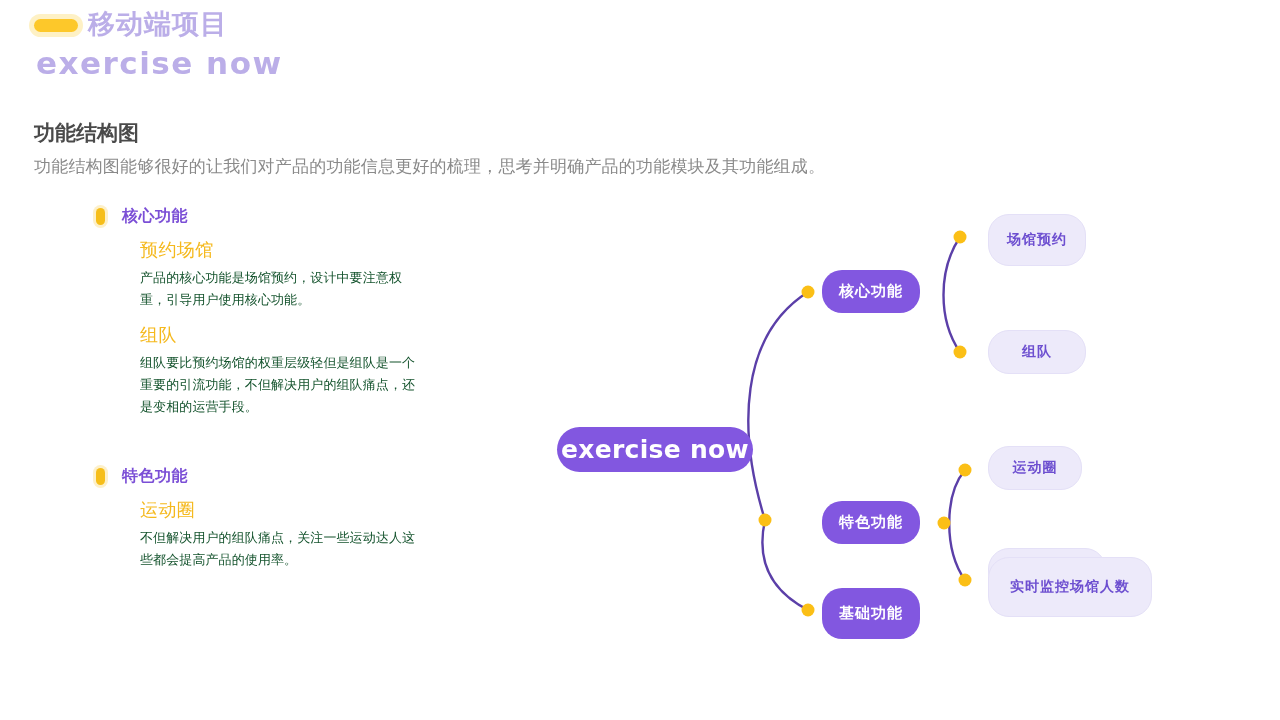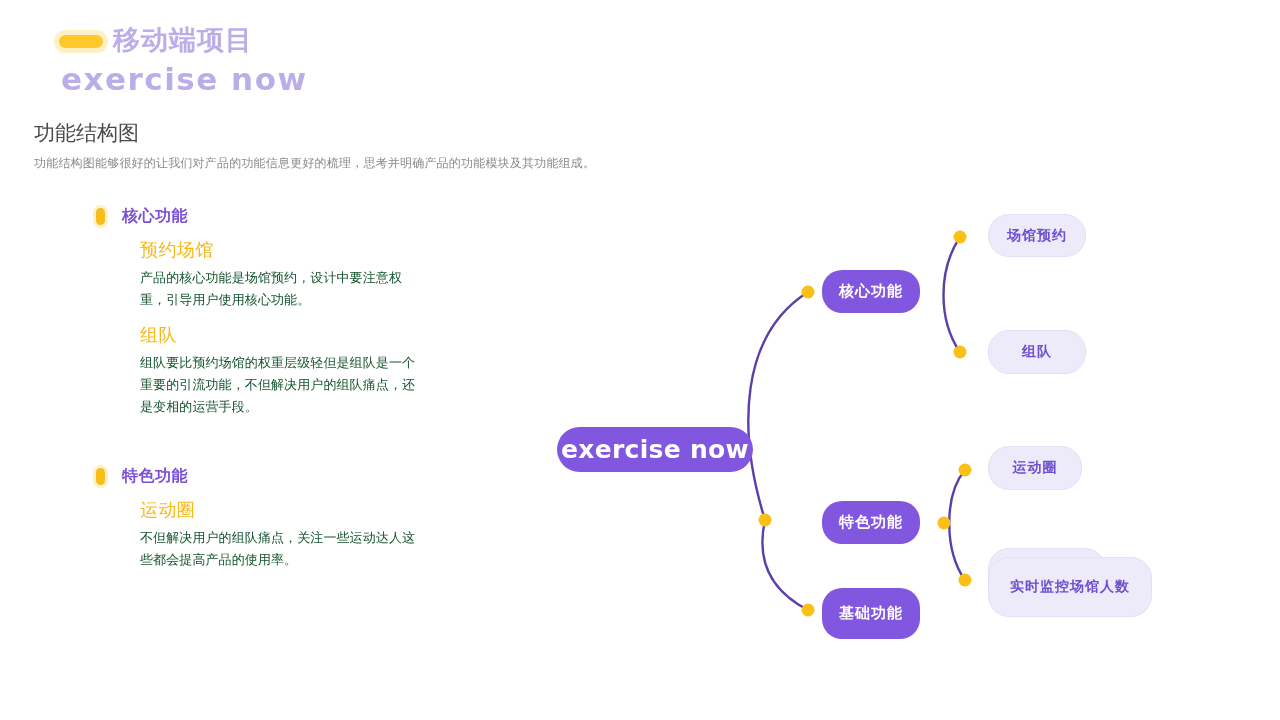--- a/index.html
+++ b/index.html
@@ -12,23 +12,22 @@
     background: #ffffff;
     font-family: "Liberation Sans", "DejaVu Sans", sans-serif;
     overflow: hidden;
     position: relative;
   }
 
   
   .header {
     position: absolute;
     left: 34px;
-    top: 22px;
+    top: 6px;
     width: 520px;
-    margin-left: 25px;
   }
   .header-row {
     display: flex;
     align-items: center;
     gap: 10px;
     height: 36px;
   }
   .logo-pill {
     width: 44px;
     height: 13px;
@@ -58,27 +57,27 @@
 
   
   .section {
     position: absolute;
     left: 34px;
     top: 120px;
     width: 880px;
   }
   .section-title {
     font-size: 21px;
-    font-weight: normal;
+    font-weight: bold;
     color: #4A4A4A;
     line-height: 1.2;
   }
   .section-desc {
     margin-top: 9px;
-    font-size: 12px;
+    font-size: 17px;
     color: #8A8A8A;
     line-height: 1.5;
     letter-spacing: 0.2px;
   }
 
   
   .details {
     position: absolute;
     left: 96px;
     top: 206px;
@@ -237,19 +236,19 @@
     <circle cx="404" cy="338" r="6.5" fill="#FBBF16"></circle>
     <circle cx="425" cy="395" r="6.5" fill="#FBBF16"></circle>
   </svg>
 
   <div class="node node-root" style="left:17px; top:242px; width:196px; height:45px;">exercise now</div>
 
   <div class="node node-branch" style="left:282px; top:85px; width:98px; height:43px;">核心功能</div>
   <div class="node node-branch" style="left:282px; top:316px; width:98px; height:43px;">特色功能</div>
   <div class="node node-branch" style="left:282px; top:403px; width:98px; height:51px;">基础功能</div>
 
-  <div class="node node-leaf" style="left:448px; top:29px; width:98px; height:43px;">场馆预约</div>
+  <div class="node node-leaf" style="left:448px; top:29px; width:98px; height:52px;">场馆预约</div>
   <div class="node node-leaf" style="left:448px; top:145px; width:98px; height:44px;">组队</div>
   <div class="node node-leaf" style="left:448px; top:261px; width:94px; height:44px;">运动圈</div>
   <div class="node node-leaf" style="left:448px; top:316px; width:118px; height:44px;margin-top:47px;">AR查看场馆</div>
   <div class="node node-leaf" style="left:448px; top:372px; width:164px; height:60px;">实时监控场馆人数</div>
 
 </div>
 
 </body></html>

